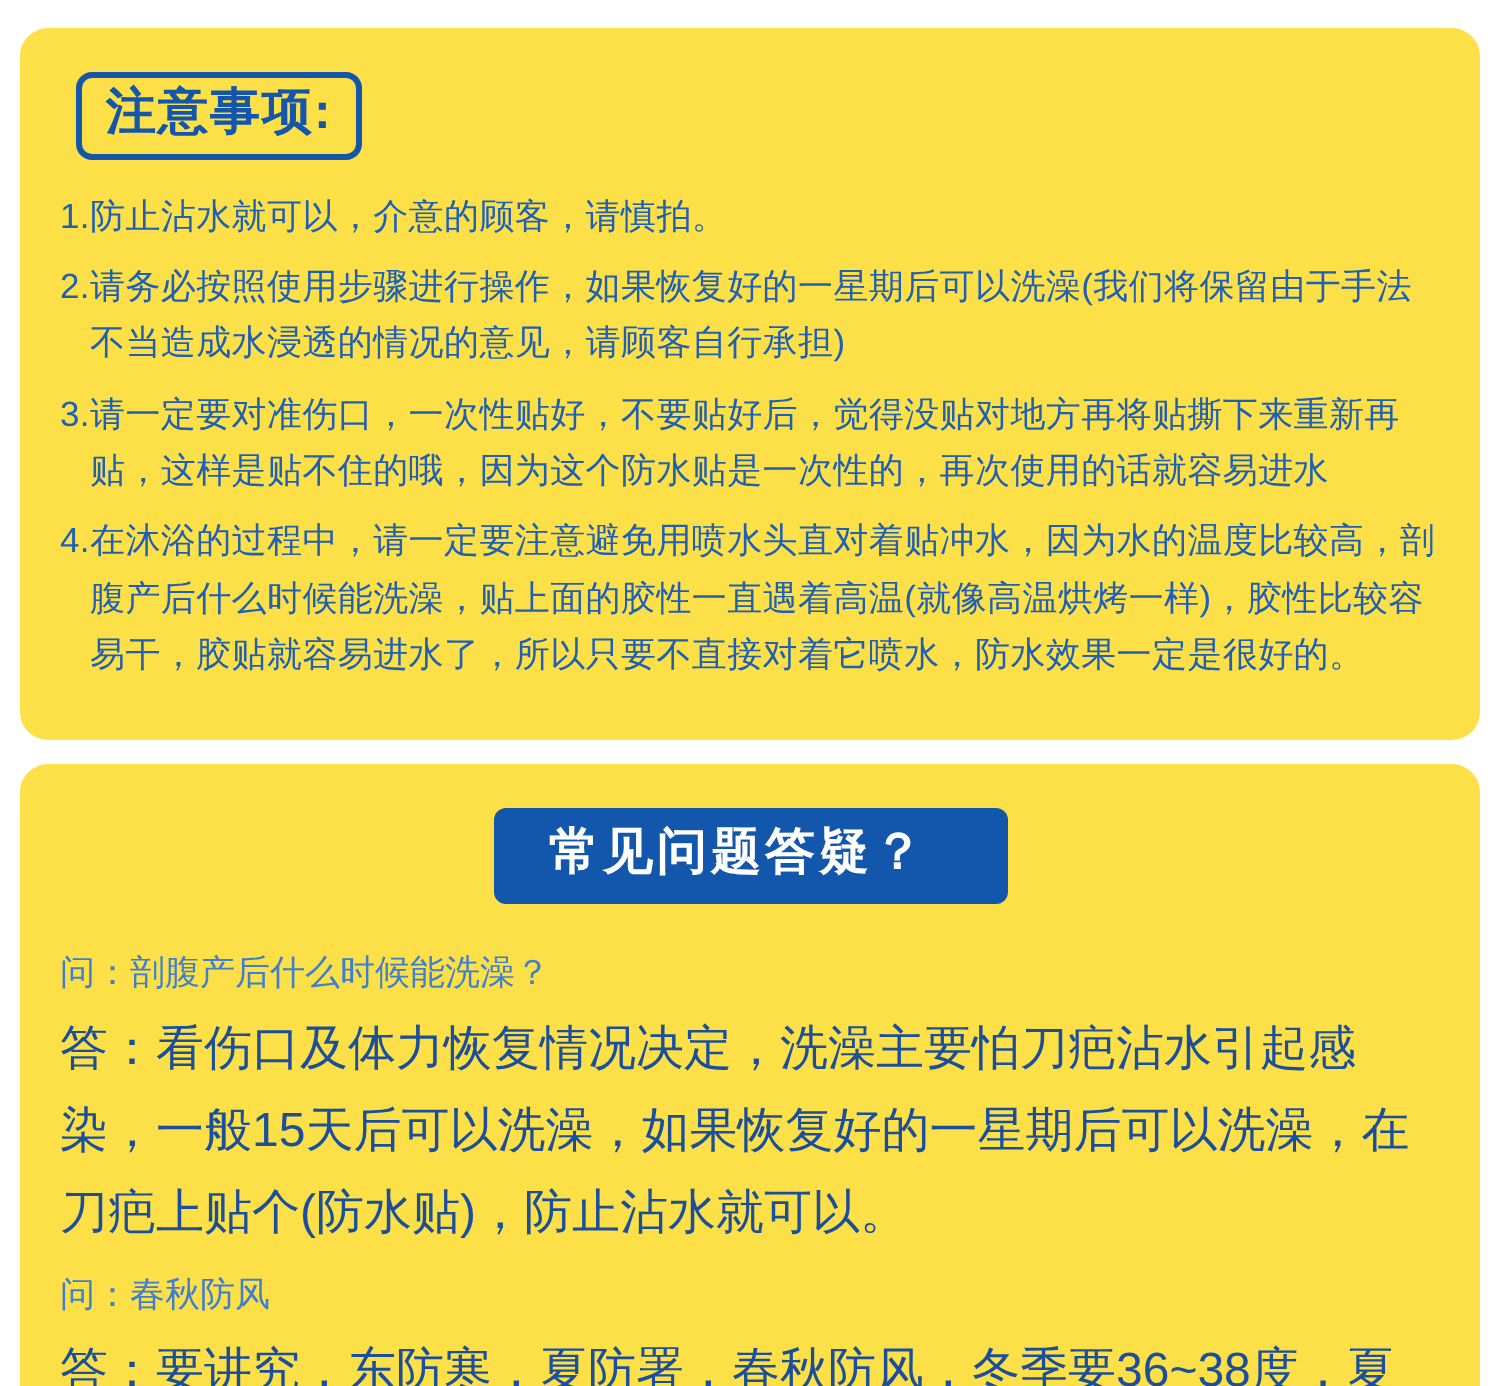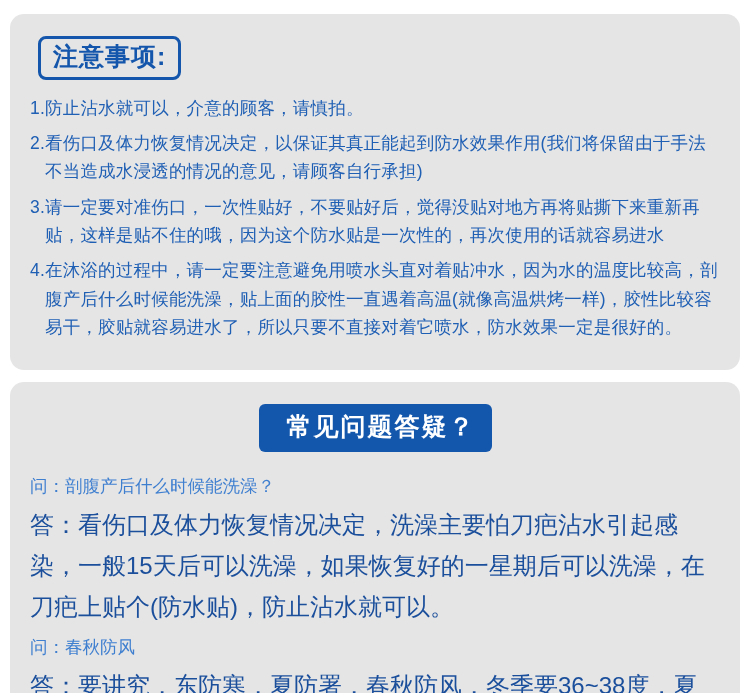--- a/index.html
+++ b/index.html
@@ -14,21 +14,21 @@
     font-family: "Liberation Sans", "DejaVu Sans", sans-serif;
     color: #1b56a8;
   }
   .page {
     width: 750px;
     box-sizing: border-box;
     padding: 0 0 0 0;
     background: #ffffff;
   }
   .card {
-    background: #e5e5e5;
+    background: #fde047;
     border-radius: 14px;
     margin: 12px 10px 0 10px;
     padding: 18px 20px 20px 20px;
     box-sizing: border-box;
   }
   .card.first {
     margin-top: 14px;
     padding-bottom: 22px;
   }
   .section-title-box {
@@ -71,21 +71,21 @@
     text-align: center;
     margin: 6px 0 20px 0;
   }
   .banner {
     display: inline-block;
     background: #1357ad;
     color: #ffffff;
     font-size: 25px;
     font-weight: bold;
     letter-spacing: 2px;
-    padding: 9px 16px 11px 28px;
+    padding: 9px 40px 11px 28px;
     border-radius: 6px;
     line-height: 1.1;
   }
   .qa-block {
     margin-bottom: 2px;
   }
   .qa-q {
     font-size: 17.5px;
     line-height: 1.7;
     color: #3f7fd0;
@@ -116,21 +116,21 @@
       <div class="section-title">注意事项:</div>
     </div>
 
     <ul class="note-list">
       <li class="note-item">
         <span class="note-num">1.</span>
         <span class="note-text">防止沾水就可以，介意的顾客，请慎拍。</span>
       </li>
       <li class="note-item">
         <span class="note-num">2.</span>
-        <span class="note-text">看伤口及体力恢复情况决定，以保证其真正能起到防水效果作用(我们将保留由于手法不当造成水浸透的情况的意见，请顾客自行承担)</span>
+        <span class="note-text">请务必按照使用步骤进行操作，如果恢复好的一星期后可以洗澡(我们将保留由于手法不当造成水浸透的情况的意见，请顾客自行承担)</span>
       </li>
       <li class="note-item">
         <span class="note-num">3.</span>
         <span class="note-text">请一定要对准伤口，一次性贴好，不要贴好后，觉得没贴对地方再将贴撕下来重新再贴，这样是贴不住的哦，因为这个防水贴是一次性的，再次使用的话就容易进水</span>
       </li>
       <li class="note-item">
         <span class="note-num">4.</span>
         <span class="note-text">在沐浴的过程中，请一定要注意避免用喷水头直对着贴冲水，因为水的温度比较高，剖腹产后什么时候能洗澡，贴上面的胶性一直遇着高温(就像高温烘烤一样)，胶性比较容易干，胶贴就容易进水了，所以只要不直接对着它喷水，防水效果一定是很好的。</span>
       </li>
     </ul>

